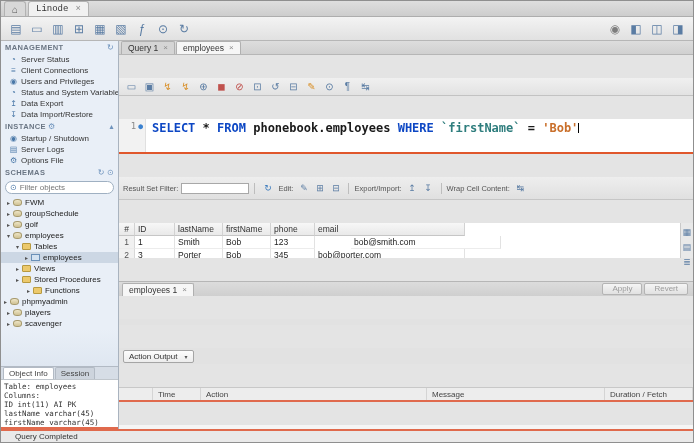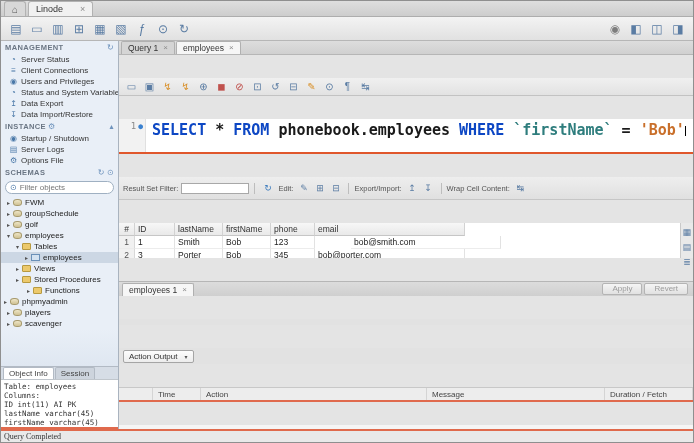--- a/index.html
+++ b/index.html
@@ -3,21 +3,21 @@
 <meta charset="utf-8">
 <style>
   *{margin:0;padding:0;box-sizing:border-box;}
   html,body{background:#9a9a9a;}
   body{font-family:"Liberation Sans",sans-serif;}
   .window{width:694px;height:443px;background:#e2e2e2;border:1px solid #8f8f8f;display:flex;flex-direction:column;overflow:hidden;color:#222;}
 
   
   .wintabs{height:16px;background:linear-gradient(#dedede,#cdcdcd);display:flex;align-items:flex-end;padding-left:3px;border-bottom:1px solid #adadad;flex:none;}
   .home-tab{width:22px;height:15px;display:flex;align-items:center;justify-content:center;background:#d8d8d8;border:1px solid #b2b2b2;border-bottom:none;border-radius:3px 3px 0 0;font-size:10px;color:#555;margin-right:2px;}
-  .wintab{height:15px;display:flex;align-items:center;gap:17px;padding:0 7px;background:#f1f1f1;border:1px solid #b2b2b2;border-bottom:none;border-radius:3px 3px 0 0;font-size:9px;color:#333;}
+  .wintab{height:15px;display:flex;align-items:center;gap:7px;padding:0 7px;background:#f1f1f1;border:1px solid #b2b2b2;border-bottom:none;border-radius:3px 3px 0 0;font-size:9px;color:#333;font-family:Liberation Mono, monospace;}
   .close{color:#8d8d8d;font-size:9px;line-height:1;}
 
   
   .toolbar{height:24px;background:linear-gradient(#f3f3f3,#e1e1e1);display:flex;align-items:center;padding:0 5px;gap:1px;border-bottom:1px solid #b6b6b6;flex:none;}
   .tb{width:20px;height:18px;display:flex;align-items:center;justify-content:center;font-size:12px;color:#5a7ca3;border-radius:2px;flex:none;}
   .tb.sm{width:17px;height:15px;font-size:10px;}
   .tb.xs{width:15px;height:13px;font-size:9px;}
   .toolbar .spacer{flex:1;}
   .tb-group{display:flex;gap:1px;align-items:center;}
 
@@ -52,21 +52,21 @@
   
   .main{flex:1;display:flex;flex-direction:column;min-width:0;background:#e4e4e4;gap:23px;}
   .qtabs{height:14px;flex:none;background:linear-gradient(#dddddd,#d0d0d0);display:flex;align-items:flex-end;padding-left:2px;border-bottom:1px solid #b6b6b6;}
   .qtab{height:13px;display:flex;align-items:center;gap:5px;padding:0 6px;font-size:8.5px;border:1px solid #b0b0b0;border-bottom:none;border-radius:2px 2px 0 0;background:#d5d5d5;color:#333;margin-right:1px;}
   .qtab.active{background:#f6f6f6;}
   .qtab .close{font-size:8px;}
   .sqlbar{height:18px;flex:none;background:linear-gradient(#f0f0f0,#e2e2e2);display:flex;align-items:center;padding:0 4px;gap:1px;border-bottom:1px solid #c2c2c2;}
   .editor{height:35px;flex:none;background:#fff;display:flex;border-bottom:2px solid #e0572c;}
   .gutter{width:27px;flex:none;background:#f2f2f2;border-right:1px solid #e0e0e0;display:flex;justify-content:flex-end;align-items:flex-start;gap:2px;padding:2px 2px 0 0;font-family:"DejaVu Sans Mono",monospace;font-size:9px;color:#888;}
   .gutter .dot{color:#3b82d0;font-size:8px;line-height:11px;}
-  .code{flex:1;padding:2px 0 16px 6px;font-family:"DejaVu Sans Mono",monospace;font-size:15px;white-space:pre;overflow:hidden;}
+  .code{flex:1;padding:2px 0 16px 6px;font-family:"DejaVu Sans Mono",monospace;font-size:12px;white-space:pre;overflow:hidden;}
   .seg-kw{color:#0d47c4;font-weight:bold;}
   .seg-pl{color:#1a1a1a;font-weight:bold;}
   .seg-id{color:#2e7d7d;font-weight:bold;}
   .seg-str{color:#c96f2a;font-weight:bold;}
   .caret{display:inline-block;width:1px;height:10px;background:#000;vertical-align:-1px;}
 
   .resbar{height:23px;flex:none;background:linear-gradient(#eeeeee,#e0e0e0);display:flex;align-items:center;padding:0 4px;gap:3px;font-size:7.5px;color:#555;border-bottom:1px solid #c6c6c6;white-space:nowrap;overflow:hidden;}
   .resbar input{width:68px;height:11px;border:1px solid #a8a8a8;background:#fff;font-size:8px;font-family:"Liberation Sans",sans-serif;flex:none;}
   .vdiv{width:1px;height:11px;background:#bdbdbd;margin:0 2px;flex:none;}
 
@@ -84,21 +84,21 @@
   .btn{height:12px;padding:0 9px;margin:0 2px 1px 0;font-size:8px;color:#9c9c9c;background:linear-gradient(#f5f5f5,#e1e1e1);border:1px solid #b4b4b4;border-radius:2px;display:flex;align-items:center;align-self:center;}
 
   .panel-gap{height:6px;flex:none;background:#e2e2e2;}
   .actionrow{height:16px;flex:none;display:flex;align-items:center;padding:0 4px;background:#e2e2e2;}
   .dropdown{height:13px;background:linear-gradient(#fdfdfd,#ececec);border:1px solid #a5a5a5;border-radius:2px;display:flex;align-items:center;gap:7px;padding:0 5px;font-size:8px;color:#333;}
   .caret2{font-size:6px;color:#555;}
   .act-head{height:15px;flex:none;display:flex;background:#ededed;border-top:1px solid #c8c8c8;border-bottom:2px solid #e06a4d;font-size:8px;color:#444;}
   .ahc{display:flex;align-items:center;padding:0 5px;border-right:1px solid #d4d4d4;overflow:hidden;white-space:nowrap;flex:none;}
   .act-body{height:4px;flex:none;background:#f5f5f5;}
 
-  .statusbar{height:13px;flex:none;background:#e9e9e9;border-top:2px solid #e06a4d;display:flex;align-items:center;padding:0 3px;font-size:8px;color:#333;font-family:Liberation Serif, serif;}
+  .statusbar{height:13px;flex:none;background:#e9e9e9;border-top:2px solid #e06a4d;display:flex;align-items:center;padding:0 14px;font-size:8px;color:#333;}
 </style>
 </head>
 <body>
 
 <div class="window">
 
   <div class="wintabs">
     <div class="home-tab">
       <span>⌂</span>
     </div>

